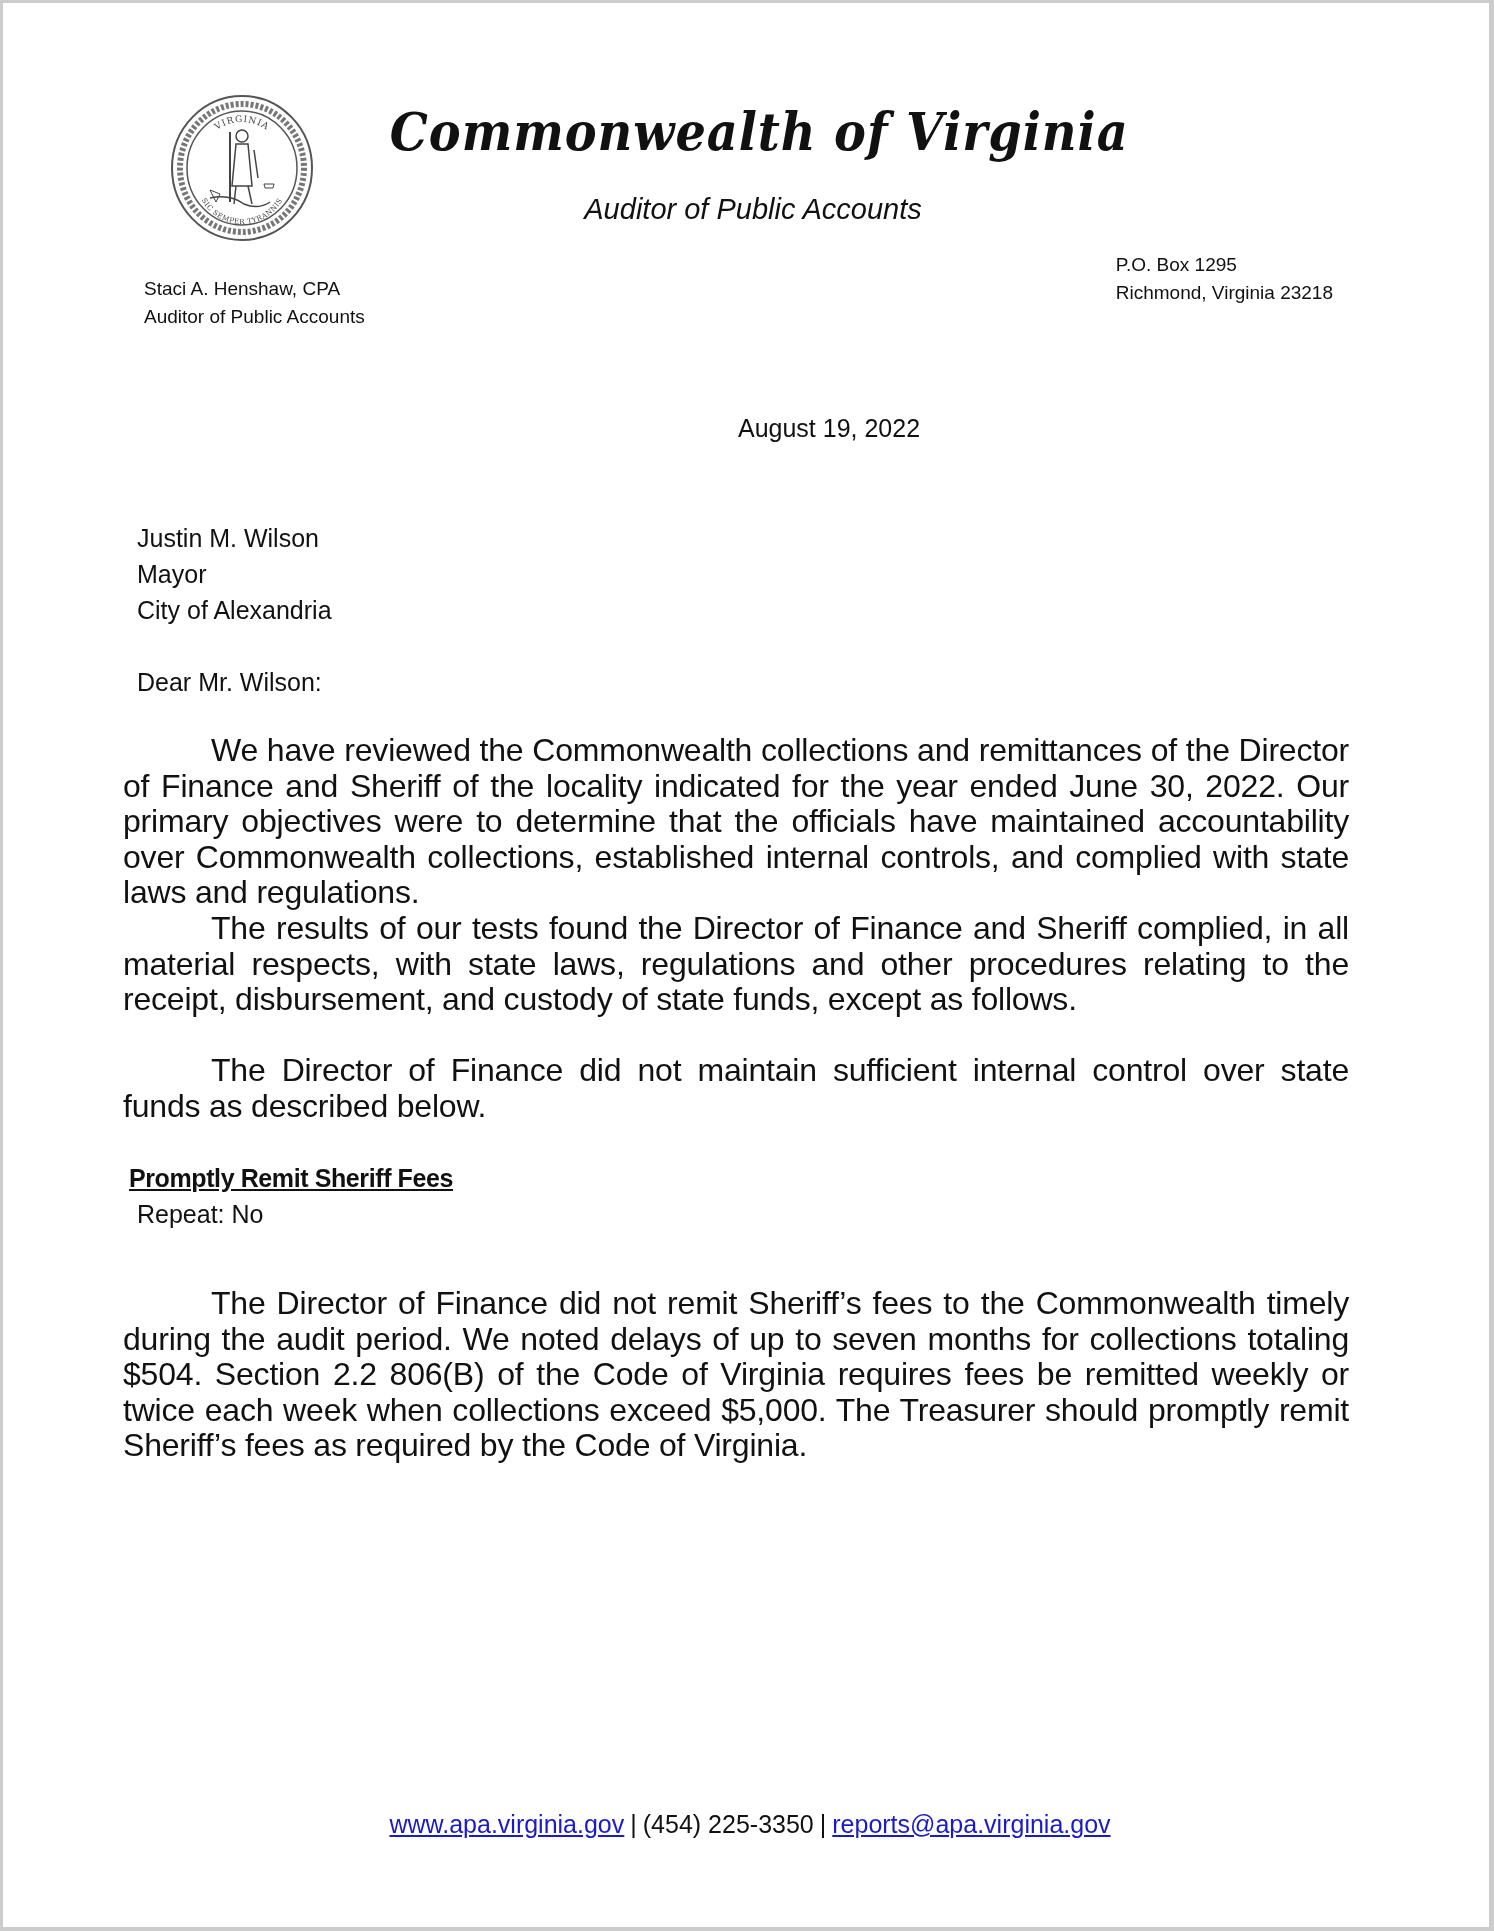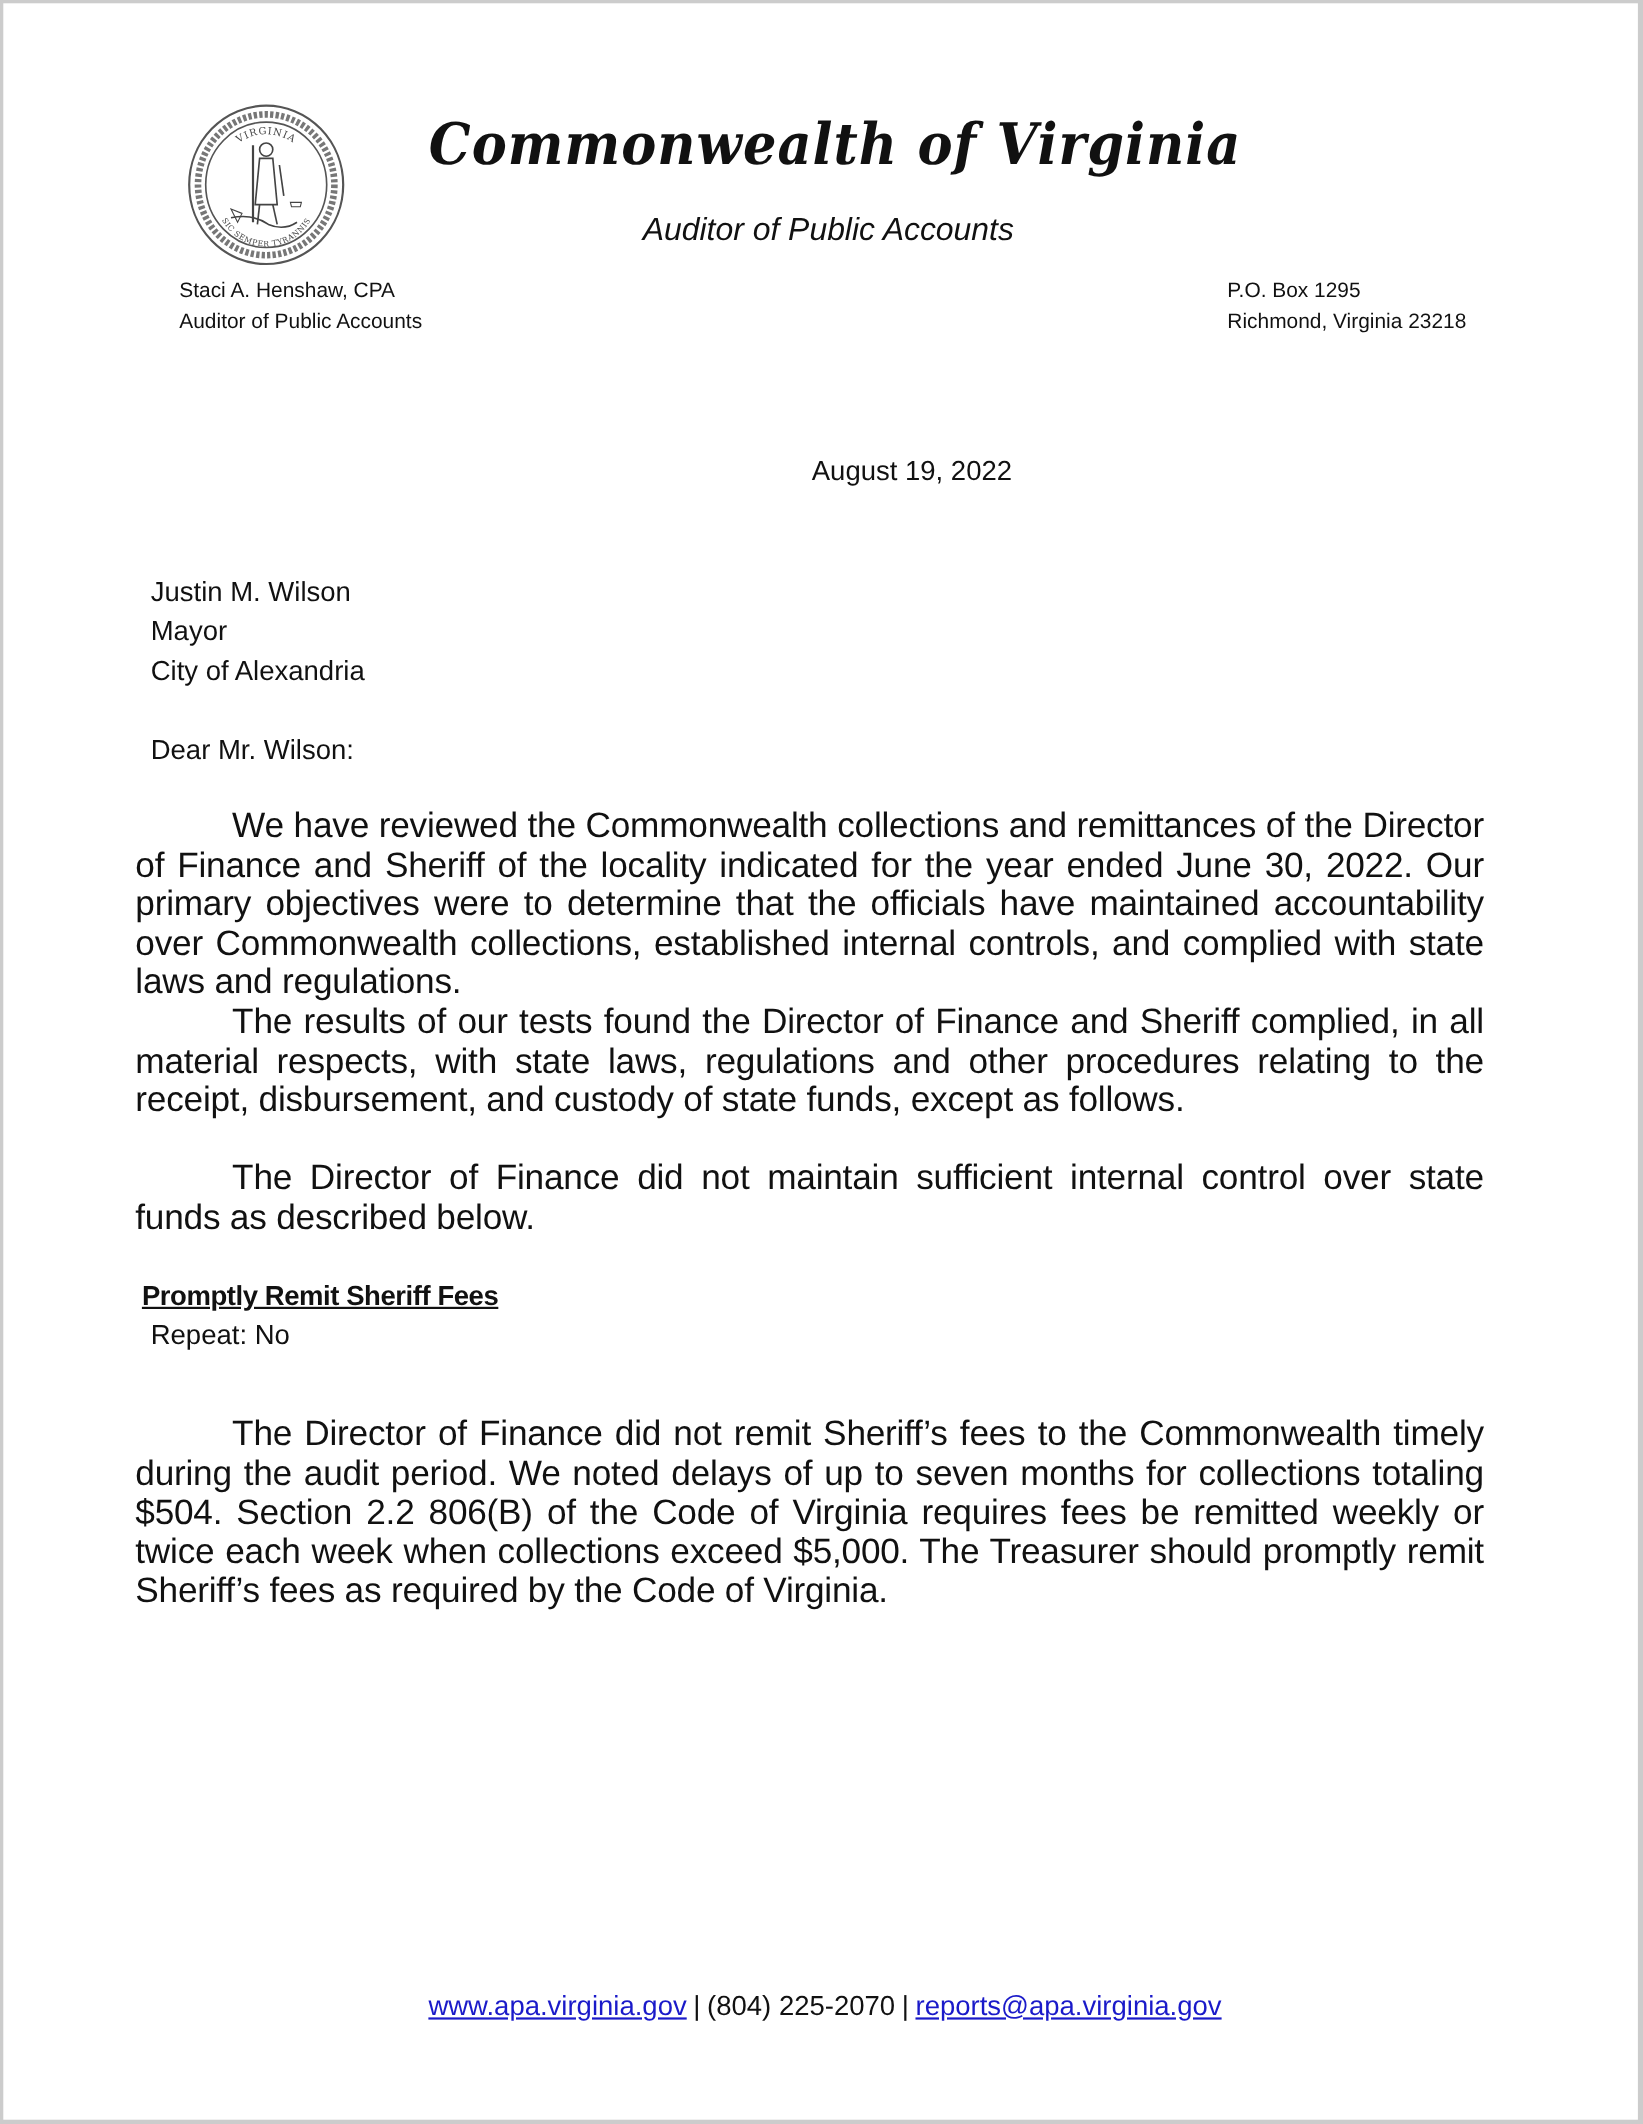--- a/index.html
+++ b/index.html
@@ -20,21 +20,21 @@
       transform: scaleX(0.92);
       padding-left: 20px;
     }
     .subtitle {
       position: absolute; left: 0; width: 1494px; top: 190px; text-align: center;
       font-size: 29px; font-style: italic; color: #111; padding-left: 6px;
     }
     .hdr-left, .hdr-right {
       position: absolute; top: 248px; font-size: 19px; line-height: 28px; color: #111;
     }
-    .hdr-left { left: 160px; }
+    .hdr-left { left: 141px; margin-top: 24px; }
     .hdr-right { right: 156px; text-align: left; }
     .date {
       position: absolute; top: 411px; left: 0; width: 1652px; text-align: center;
       font-size: 25px; color: #111;
     }
     .addr {
       position: absolute; left: 134px; top: 517px; font-size: 25px; line-height: 36px;
     }
     .salutation {
       position: absolute; left: 134px; top: 661px; font-size: 25px; line-height: 36px;
@@ -120,15 +120,15 @@
   <div class="para p1"><span class="indent"></span><span>We have reviewed the Commonwealth collections and remittances of the Director of Finance and Sheriff of the locality indicated for the year ended June 30, 2022.  Our primary objectives were to determine that the officials have maintained accountability over Commonwealth collections, established internal controls, and complied with state laws and regulations.</span></div>
   <div class="para p2"><span class="indent"></span><span>The results of our tests found the Director of Finance and Sheriff complied, in all material respects, with state laws, regulations and other procedures relating to the receipt, disbursement, and custody of state funds, except as follows.</span></div>
   <div class="para p3"><span class="indent"></span><span>The Director of Finance did not maintain sufficient internal control over state funds as described below.</span></div>
 
   <div class="heading">Promptly Remit Sheriff Fees</div>
   <div class="repeat">Repeat: No</div>
 
   <div class="para p4"><span class="indent"></span><span>The Director of Finance did not remit Sheriff’s fees to the Commonwealth timely during the audit period.  We noted delays of up to seven months for collections totaling $504.  Section 2.2 806(B) of the Code of Virginia requires fees be remitted weekly or twice each week when collections exceed $5,000. The Treasurer should promptly remit Sheriff’s fees as required by the Code of Virginia.</span></div>
 
   <div class="footer">
-    <a>www.apa.virginia.gov</a><span class="sep">|</span><span>(804) 225-2070</span><span class="sep">|</span><a>reports@apa.virginia.gov</a>
+    <a>www.apa.virginia.gov</a><span class="sep">|</span><span>(454) 225-3350</span><span class="sep">|</span><a>reports@apa.virginia.gov</a>
   </div>
 </div>
 
 </body></html>

